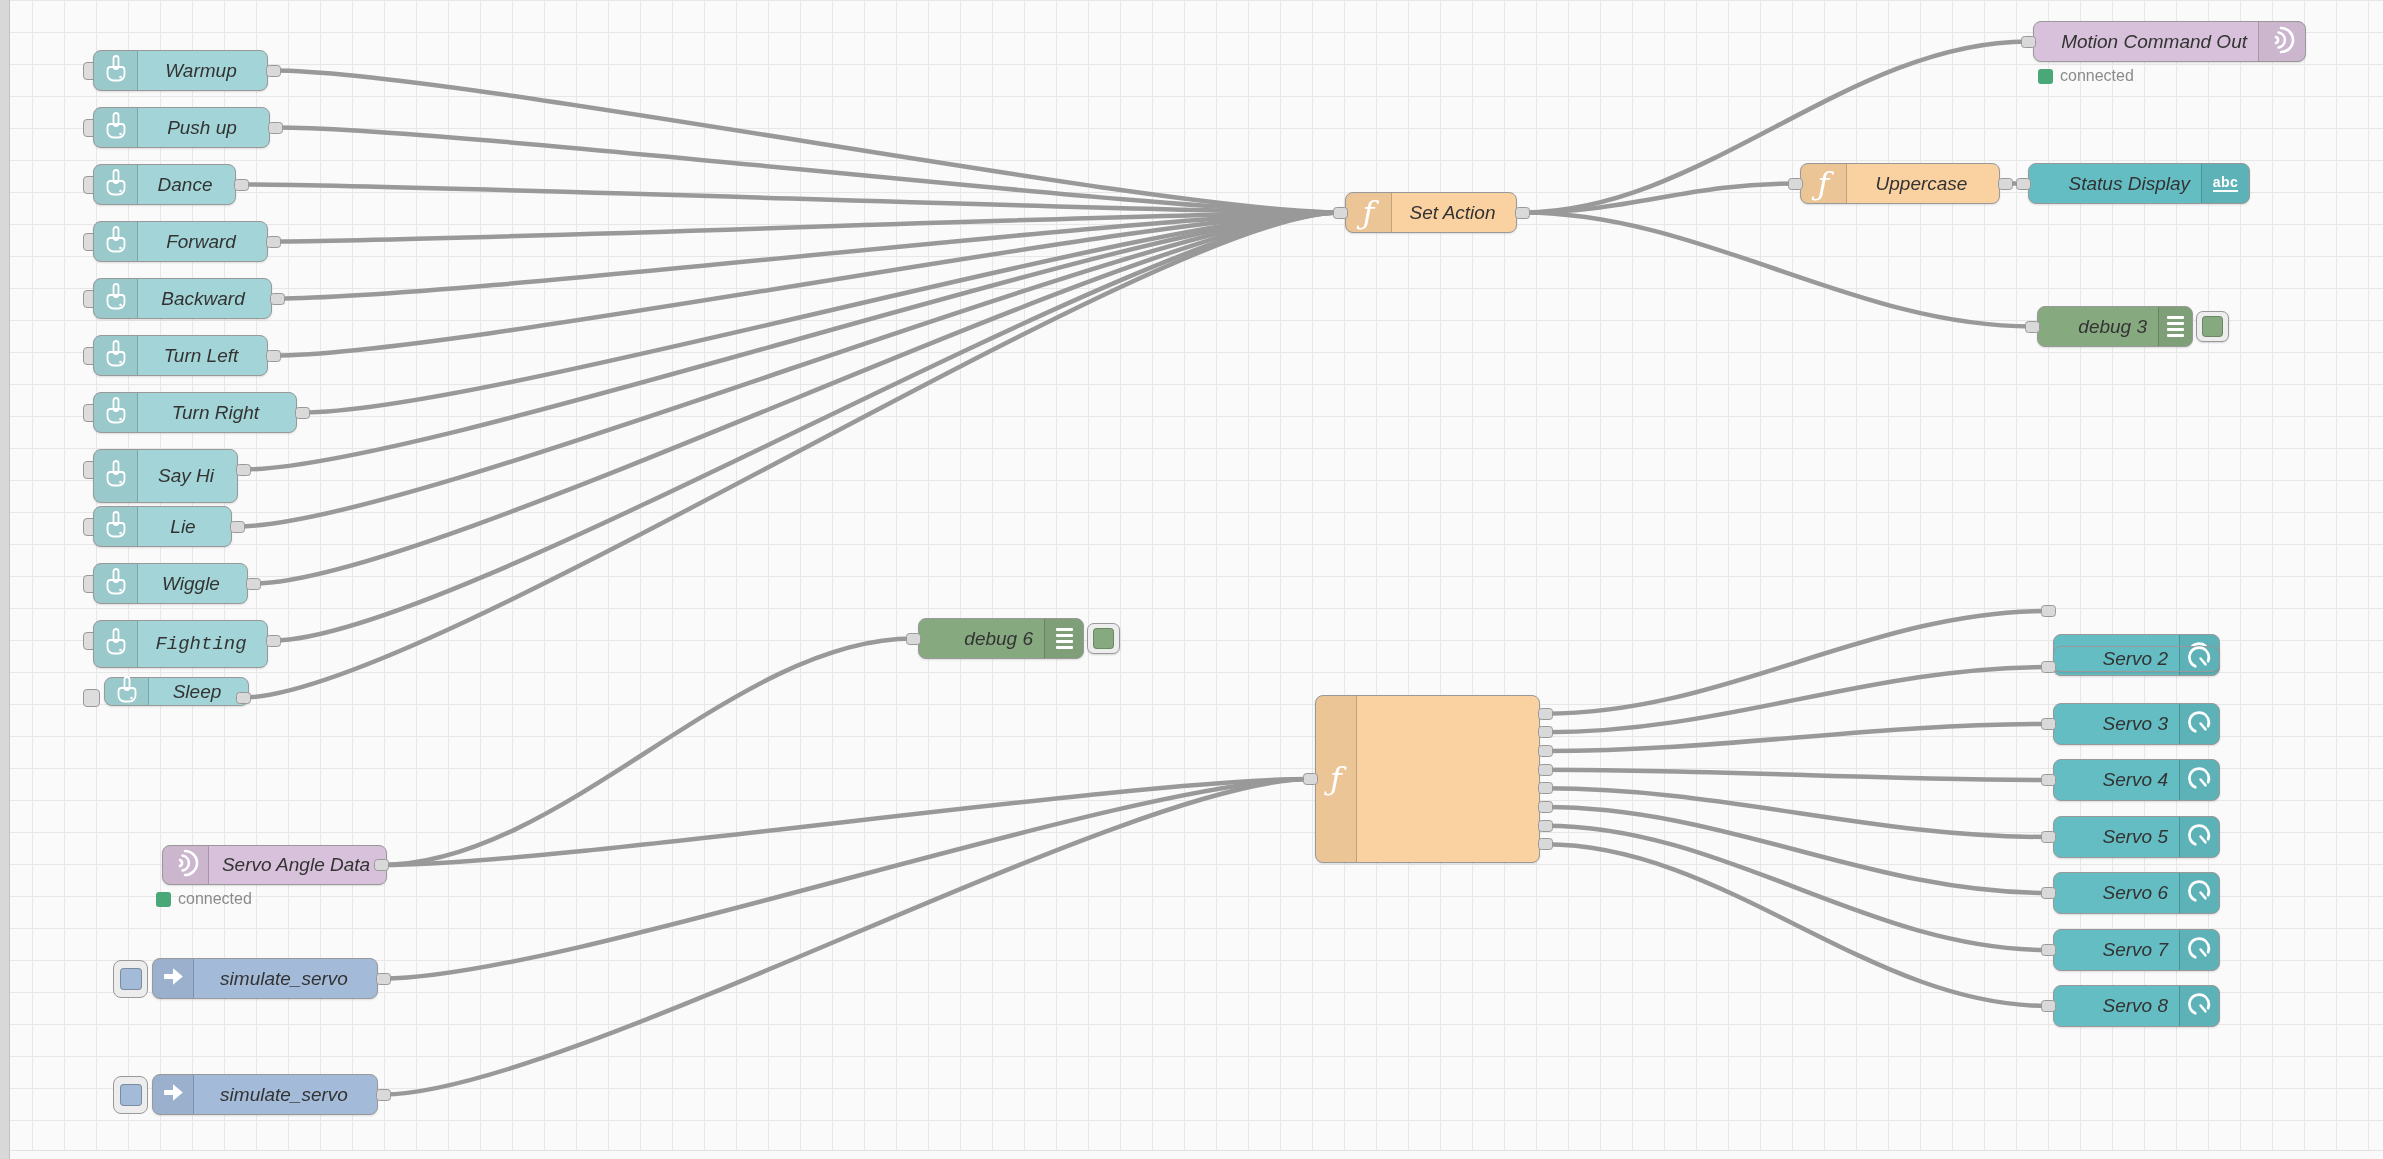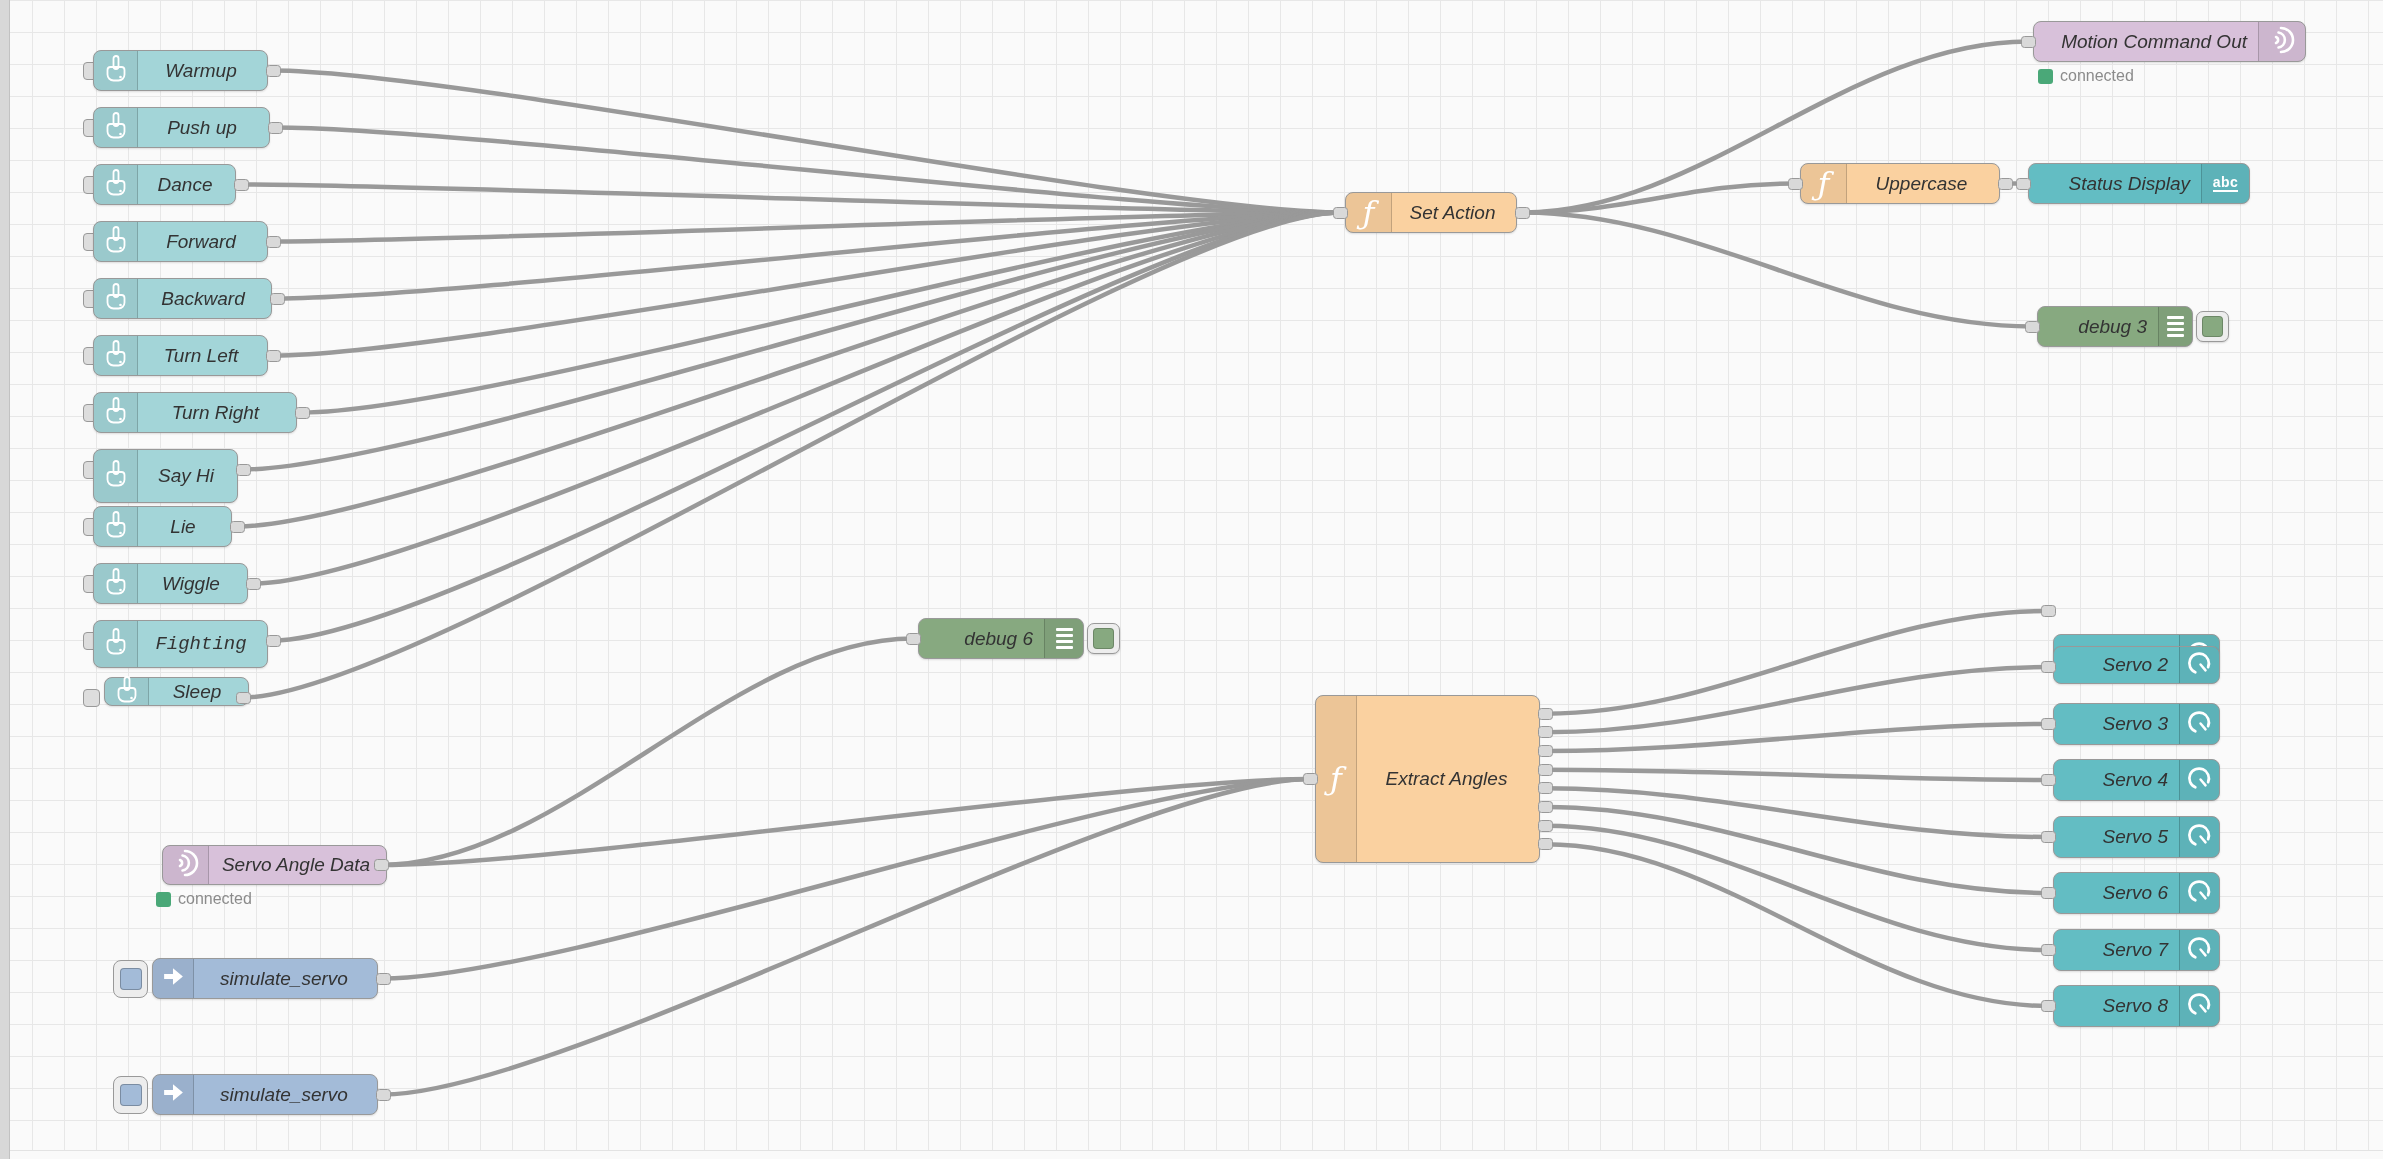--- a/index.html
+++ b/index.html
@@ -291,21 +291,20 @@
             <i></i>
           </span>
         </div>
         <span class="nr-label rightal" style="left: 10px; right: 50px;">debug 6</span>
       </div>
       <div class="nr-port" style="left: 905.5px; top: 632.5px;"></div>
       <div class="nr-node" style="left: 1315px; top: 695px; width: 225px; height: 168px; background: rgb(250, 209, 160);">
         <div class="nr-strip left" style="width: 40px;">
           <span class="ficon" style="font-size: 32px;">ƒ</span>
         </div>
-        <span class="nr-label center" style="left: 46px; right: 8px;">Extract Angles</span>
       </div>
       <div class="nr-port" style="left: 1302.5px; top: 773px;"></div>
       <div class="nr-port" style="left: 1537.5px; top: 707.667px;"></div>
       <div class="nr-port" style="left: 1537.5px; top: 726.333px;"></div>
       <div class="nr-port" style="left: 1537.5px; top: 745px;"></div>
       <div class="nr-port" style="left: 1537.5px; top: 763.667px;"></div>
       <div class="nr-port" style="left: 1537.5px; top: 782.333px;"></div>
       <div class="nr-port" style="left: 1537.5px; top: 801px;"></div>
       <div class="nr-port" style="left: 1537.5px; top: 819.667px;"></div>
       <div class="nr-port" style="left: 1537.5px; top: 838.333px;"></div>
@@ -351,21 +350,21 @@
       <div class="nr-node" style="left: 2053px; top: 590px; width: 167px; height: 42px; background: rgb(99, 189, 195); margin-top: 44px;">
         <div class="nr-strip right" style="width: 39px;">
           <span><svg width="27" height="27" viewBox="0 0 26 26">
               <path d="M9 21.5 A9.4 9.4 0 1 1 21.3 16.5" fill="none" stroke="#fff" stroke-width="2.6" stroke-linecap="round"></path>
               <line x1="14" y1="14" x2="18.8" y2="19.6" stroke="#fff" stroke-width="2.4" stroke-linecap="round"></line>
             </svg></span>
         </div>
         <span class="nr-label rightal" style="left: 10px; right: 51px;">Servo 1</span>
       </div>
       <div class="nr-port" style="left: 2040.5px; top: 605px;"></div>
-      <div class="nr-node" style="left: 2053px; top: 646px; width: 167px; height: 38px; background: rgb(99, 189, 195);">
+      <div class="nr-node" style="left: 2053px; top: 646px; width: 167px; height: 26px; background: rgb(99, 189, 195);">
         <div class="nr-strip right" style="width: 39px;">
           <span><svg width="27" height="27" viewBox="0 0 26 26">
               <path d="M9 21.5 A9.4 9.4 0 1 1 21.3 16.5" fill="none" stroke="#fff" stroke-width="2.6" stroke-linecap="round"></path>
               <line x1="14" y1="14" x2="18.8" y2="19.6" stroke="#fff" stroke-width="2.4" stroke-linecap="round"></line>
             </svg></span>
         </div>
         <span class="nr-label rightal" style="left: 10px; right: 51px;">Servo 2</span>
       </div>
       <div class="nr-port" style="left: 2040.5px; top: 661px;"></div>
       <div class="nr-node" style="left: 2053px; top: 703px; width: 167px; height: 42px; background: rgb(99, 189, 195);">

